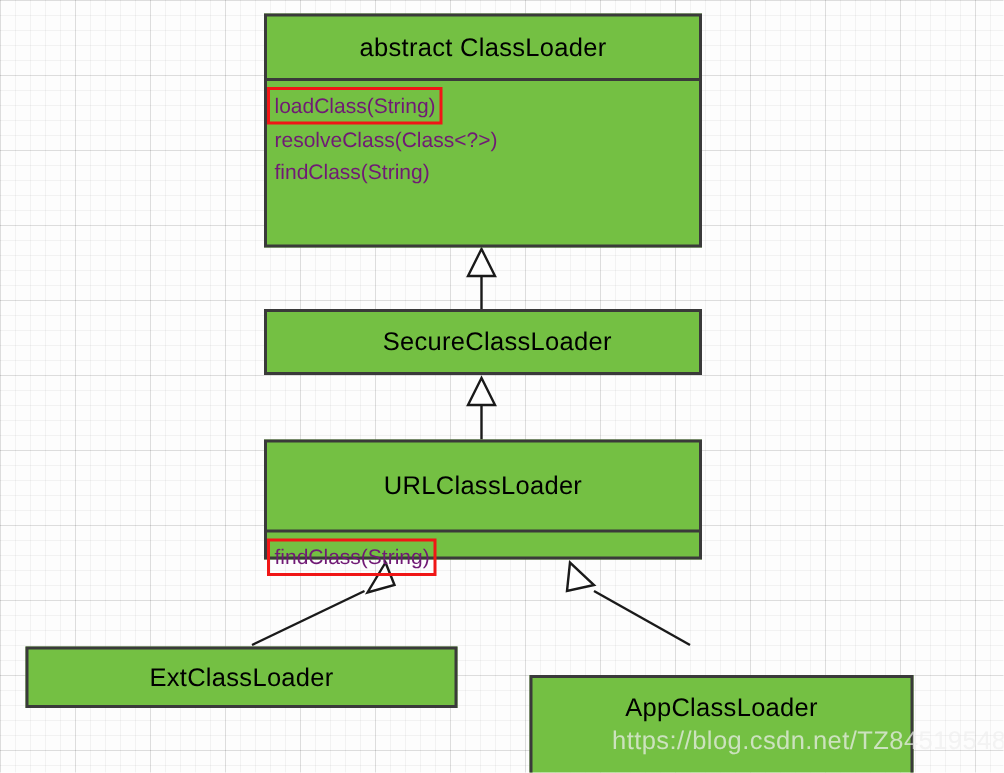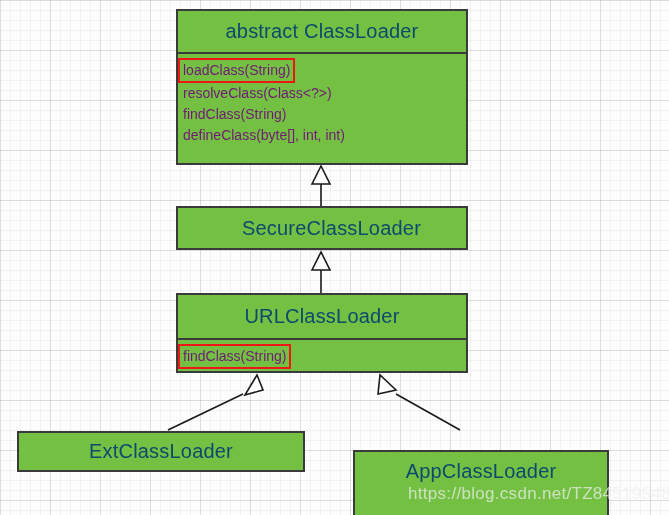--- a/index.html
+++ b/index.html
@@ -40,22 +40,22 @@
     background: #74c043;
     border: 2px solid #3a3a3a;
     display: flex;
     flex-direction: column;
   }
   .class-header {
     box-sizing: border-box;
     display: flex;
     align-items: center;
     justify-content: center;
-    font-size: 20px;
-    color: #0c4a6e;
+    font-size: 17px;
+    color: #000000;
     letter-spacing: 0.2px;
     flex: none;
   }
   .class-members {
     box-sizing: border-box;
     border-top: 2px solid #3a3a3a;
     padding: 4px 0 4px 0;
     flex: 1 1 auto;
     display: flex;
     flex-direction: column;
@@ -76,21 +76,21 @@
     padding: 0 3px;
     margin-left: 0px;
     line-height: 21px;
   }
   
   #cls-classloader      { left: 176px; top: 9px;   width: 292px; height: 156px; }
   #cls-classloader .class-header { height: 41px; }
   #cls-secureclassloader{ left: 176px; top: 206px; width: 292px; height: 44px; padding-left: 19px; }
   #cls-secureclassloader .class-header { height: 100%; }
   #cls-urlclassloader   { left: 176px; top: 293px; width: 292px; height: 80px; }
-  #cls-urlclassloader .class-header { height: 43px; border-radius: 16px; }
+  #cls-urlclassloader .class-header { height: 58px; border-radius: 16px; }
   #cls-extclassloader   { left: 17px;  top: 431px; width: 288px; height: 41px; align-items: center; }
   #cls-extclassloader .class-header { height: 100%; }
   #cls-appclassloader   { left: 353px; top: 450px; width: 256px; height: 80px; }
   #cls-appclassloader .class-header { height: 39px; }
 
   .watermark {
     position: absolute;
     left: 408px;
     top: 484px;
     font-size: 17px;
@@ -127,21 +127,20 @@
       <polygon points="380,375 378,394 396,390" fill="#ffffff" stroke="#1a1a1a" stroke-width="1.6"></polygon>
     </g>
   </svg>
 
   <div class="uml-class" id="cls-classloader">
     <div class="class-header">abstract ClassLoader</div>
     <div class="class-members">
       <div class="member highlight">loadClass(String)</div>
       <div class="member">resolveClass(Class&lt;?&gt;)</div>
       <div class="member">findClass(String)</div>
-      <div class="member">defineClass(byte[], int, int)</div>
     </div>
   </div>
 
   <div class="uml-class" id="cls-secureclassloader">
     <div class="class-header">SecureClassLoader</div>
   </div>
 
   <div class="uml-class" id="cls-urlclassloader">
     <div class="class-header">URLClassLoader</div>
     <div class="class-members">

